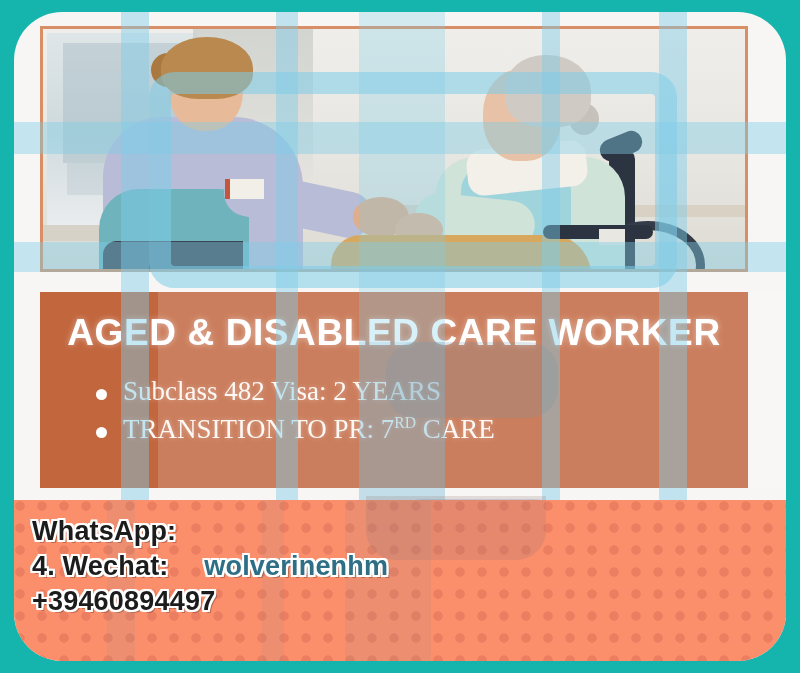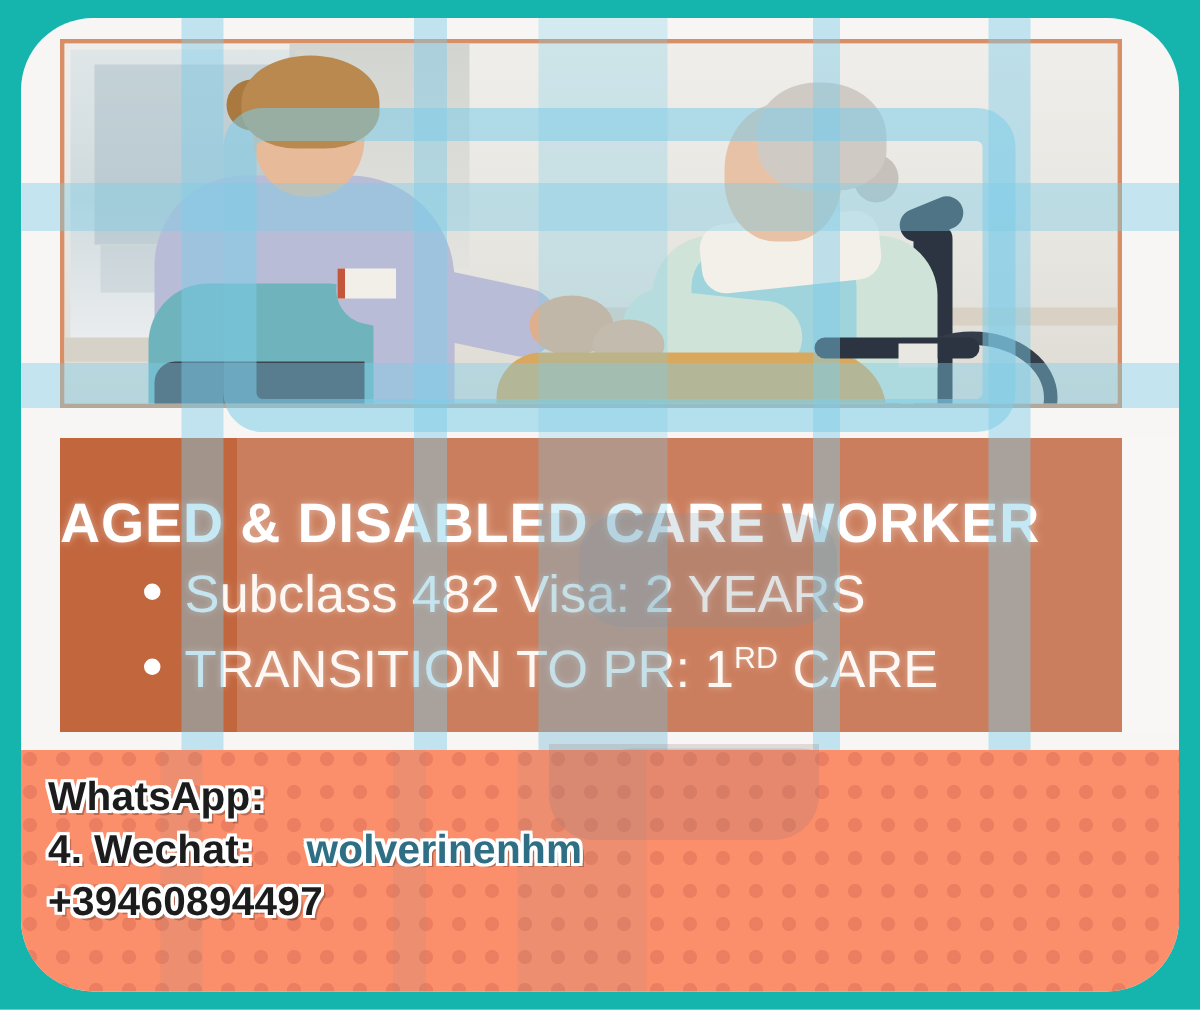--- a/index.html
+++ b/index.html
@@ -111,30 +111,30 @@
   .tri-a{position:absolute;left:345px;top:330px;width:86px;height:200px;
      background:rgba(110,150,180,.16);}
   
   .banner{
     position:absolute;left:26px;top:280px;width:708px;height:196px;
     background:#c2663e;
   }
   .banner-tintA{position:absolute;left:118px;top:0;width:640px;height:196px;
      background:rgba(255,255,255,.16);}
   .headline{
-    position:absolute;left:0;right:0;top:20px;
+    position:absolute;left:0;right:0;top:20px;text-align:center;
     color:#ffffff;font-weight:bold;font-size:37px;letter-spacing:.6px;
     text-shadow:0 0 6px rgba(255,255,255,.45);
-    margin-top:16px;
   }
   .bullets{position:absolute;left:56px;top:80px;right:20px;}
   .bullet{
     display:flex;align-items:flex-start;color:#fdf8f4;
-    font-size:35px;line-height:1.42;font-weight:400;
+    font-size:27px;line-height:1.42;font-weight:400;
     text-shadow:0 0 5px rgba(255,255,255,.4);
+    font-family:Liberation Serif, serif;
   }
   .dot{width:11px;height:11px;border-radius:50%;background:#fff;
      margin:17px 16px 0 0;flex:none;}
   sup.ord{font-size:.58em;vertical-align:super;text-align:right;}
   
   .contact-band{
     position:absolute;left:0;right:0;bottom:0;height:161px;
     background:
       radial-gradient(circle at 6px 6px, rgba(223,113,88,.55) 4.4px, rgba(0,0,0,0) 5px) 0 0/22px 22px,
       #fb8e6b;
@@ -212,21 +212,21 @@
     <div class="banner">
       <div class="banner-tintA"></div>
       <div class="headline">AGED &amp; DISABLED CARE WORKER</div>
       <div class="bullets">
         <div class="bullet">
           <span class="dot"></span>
           <span><span>Subclass 482 Visa: 2 YEARS</span><sup class="ord"></sup><span></span></span>
         </div>
         <div class="bullet">
           <span class="dot"></span>
-          <span><span>TRANSITION TO PR: 1</span><sup class="ord">RD</sup><span> CARE</span></span>
+          <span><span>TRANSITION TO PR: 7</span><sup class="ord">RD</sup><span> CARE</span></span>
         </div>
       </div>
     </div>
 
     <div class="deco">
       <div class="blue-frame"></div>
       <div class="vband vb1"></div>
       <div class="vband vb2"></div>
       <div class="tri-a"></div>
       <div class="vband vb3"></div>

